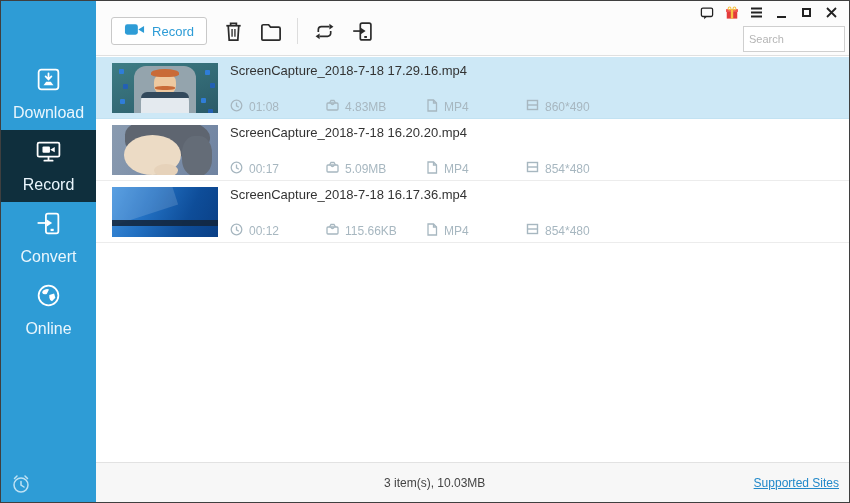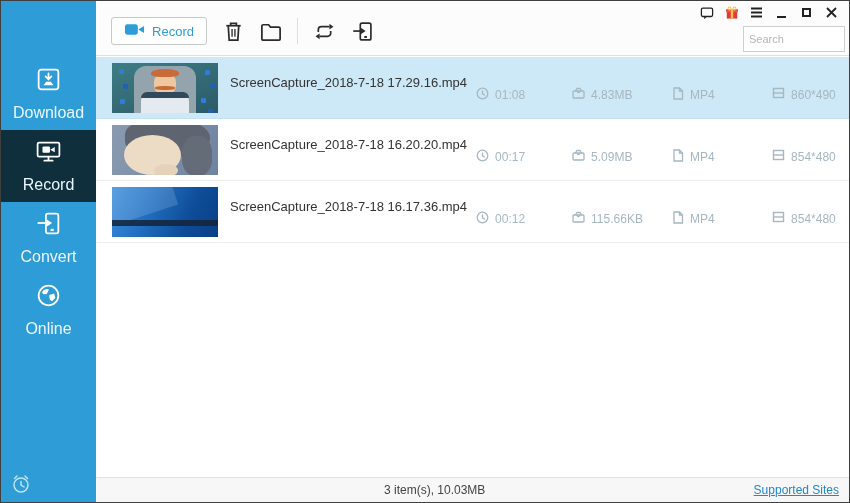--- a/index.html
+++ b/index.html
@@ -63,21 +63,21 @@
   .list { position:absolute; left:95px; top:56px; right:0; bottom:25px; background:#fff; }
   .row {
     height:62px; display:flex; align-items:center; padding-left:16px;
     border-bottom:1px solid #ececec; background:#fff; cursor:pointer;
   }
   .row.selected { background:#cde8f6; border-bottom-color:#c2e2f2; }
   .thumb {
     width:106px; height:50px; position:relative; overflow:hidden;
     margin-right:12px; flex:none; background:#667;
   }
-  .rowbody { display:flex; flex-direction:row; gap:9px; padding-top:2px; }
+  .rowbody { display:flex; flex-direction:column; gap:9px; padding-top:2px; }
   .rowtitle { font-size:13px; color:#333; }
   .details { display:flex; align-items:center; color:#a7b7c0; font-size:12px; }
   .dcol { display:flex; align-items:center; gap:6px;margin-top:12px; }
   .dcol.c1 { width:96px; } .dcol.c2 { width:100px; } .dcol.c3 { width:100px; }
 
   
   .t1 { background:linear-gradient(160deg,#3e7d85,#2a5a68); }
   .t1 .dots { position:absolute; left:7px; top:6px; width:5px; height:5px; background:#2f7dd8; border-radius:1px;
     box-shadow:86px 1px #2f7dd8, 91px 14px #2360b4, 4px 15px #2360b4, 82px 29px #2f7dd8, 1px 30px #2f7dd8, 89px 40px #2360b4; }
   .t1 .chair { position:absolute; left:21%; top:6%; width:58%; height:120%; background:#94a4ad; border-radius:12px 12px 0 0; }
@@ -92,21 +92,21 @@
   .t2 .arm { position:absolute; right:6%; top:22%; width:28%; height:80%; background:#646c77; border-radius:42%; }
   .t2 .belly { position:absolute; left:11%; top:20%; width:54%; height:80%; background:#ecdbc5; border-radius:50%; }
   .t2 .paw { position:absolute; left:40%; top:78%; width:22%; height:26%; background:#e6d2ba; border-radius:50%; }
 
   .t3 { background:linear-gradient(115deg,#3f90dd 0%,#2270c2 35%,#0e4d99 70%,#0a3f85 100%); }
   .t3 .sheen { position:absolute; left:-12%; top:-30%; width:70%; height:90%; background:rgba(255,255,255,.14); transform:rotate(-18deg); }
   .t3 .stripe { position:absolute; left:0; right:0; top:66%; height:13%; background:#13253c; opacity:.88; }
 
   
   .statusbar {
-    position:absolute; left:95px; right:0; bottom:0; height:25px;
+    position:absolute; left:95px; right:0; bottom:0; height:40px;
     background:#f7f7f7; border-top:1px solid #e2e2e2;
     display:flex; align-items:center;
   }
   .status-summary { position:absolute; left:288px; font-size:12px; color:#444; }
   .supported-link { margin-left:auto; padding-right:10px; font-size:12px; color:#2188c9; text-decoration:underline; cursor:pointer; }
 </style>
 </head>
 <body>
 
 <div class="window">

